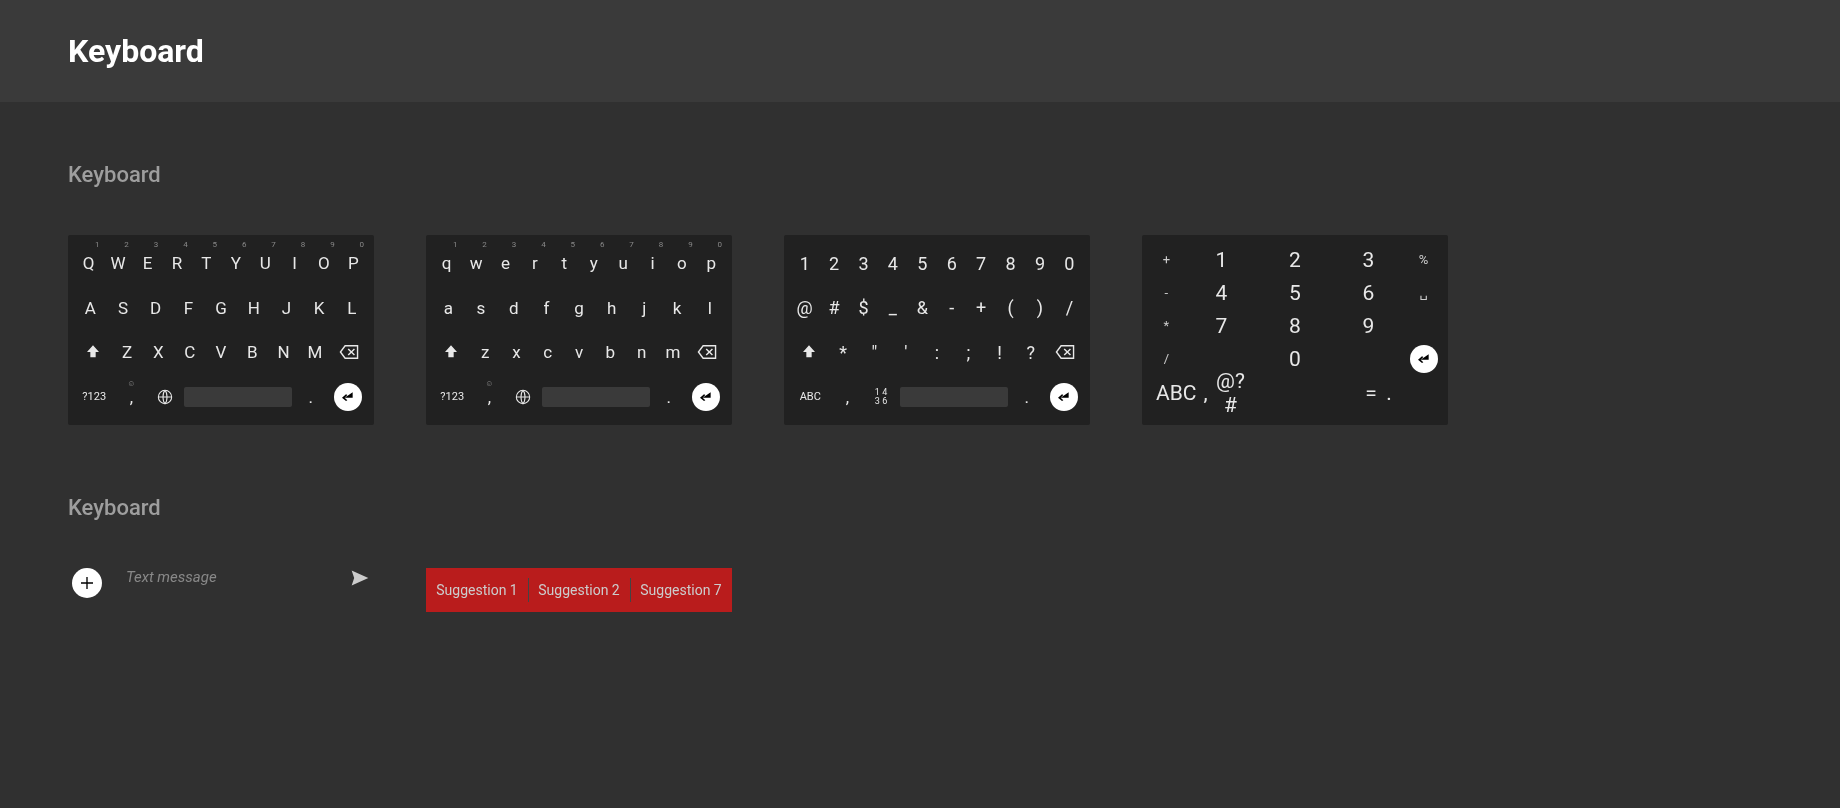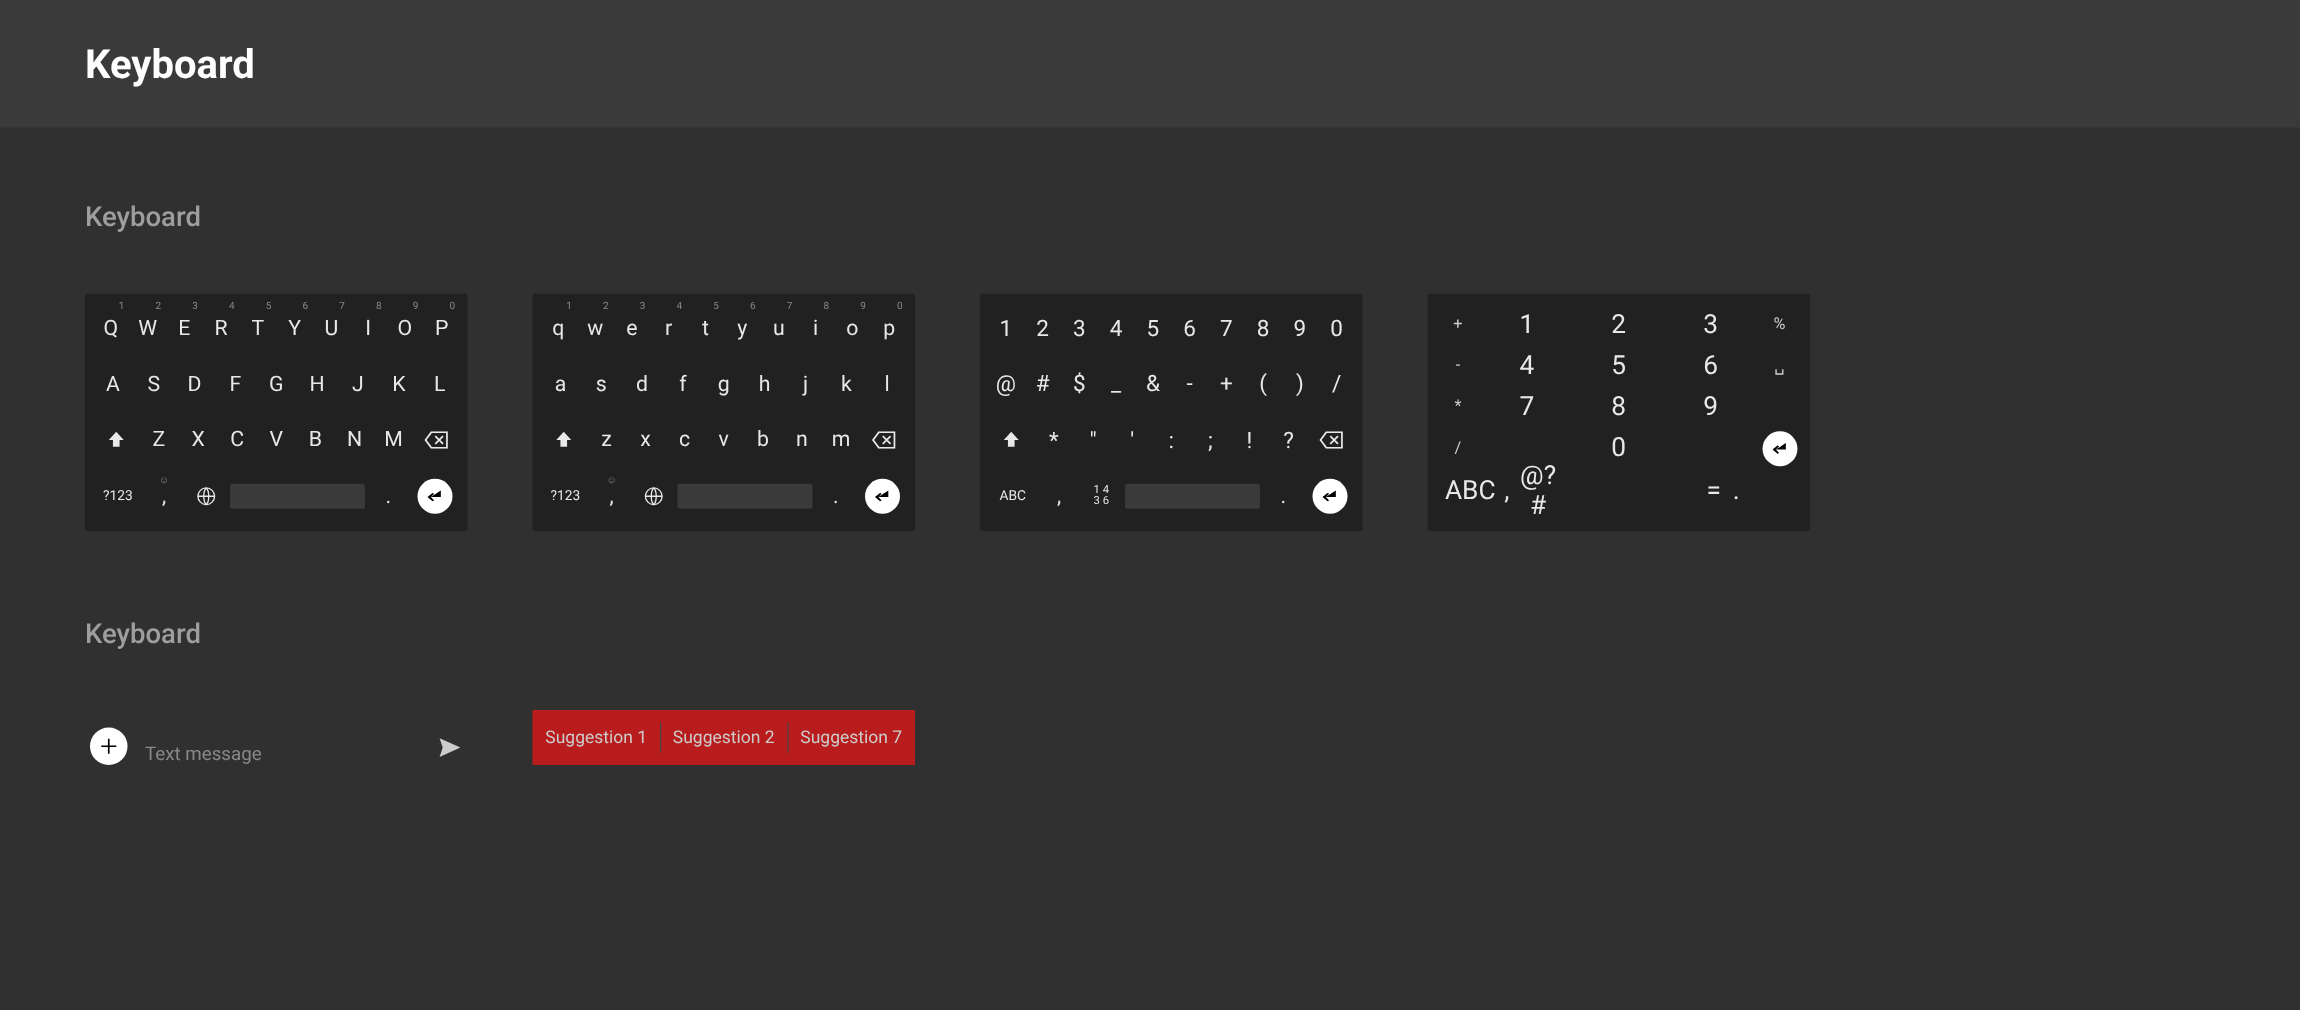--- a/index.html
+++ b/index.html
@@ -99,23 +99,24 @@
 
   .toolbar-row {
     display: flex;
     gap: 52px;
     align-items: center;
   }
   .text-input-bar {
     width: 306px;
     height: 44px;
     display: flex;
-    align-items: flex-end;
-    gap: 14px;
+    align-items: flex-start;
+    gap: 24px;
     padding: 0 4px;
+    font-style: italic;
   }
   .plus-circle {
     width: 30px; height: 30px; border-radius: 50%;
     background: #fff;
     display:flex; align-items:center; justify-content:center;
     cursor:pointer;
   }
   .plus-circle svg { fill:#000; }
   .text-placeholder {
     color: #888; font-size: 15px; flex:1;

